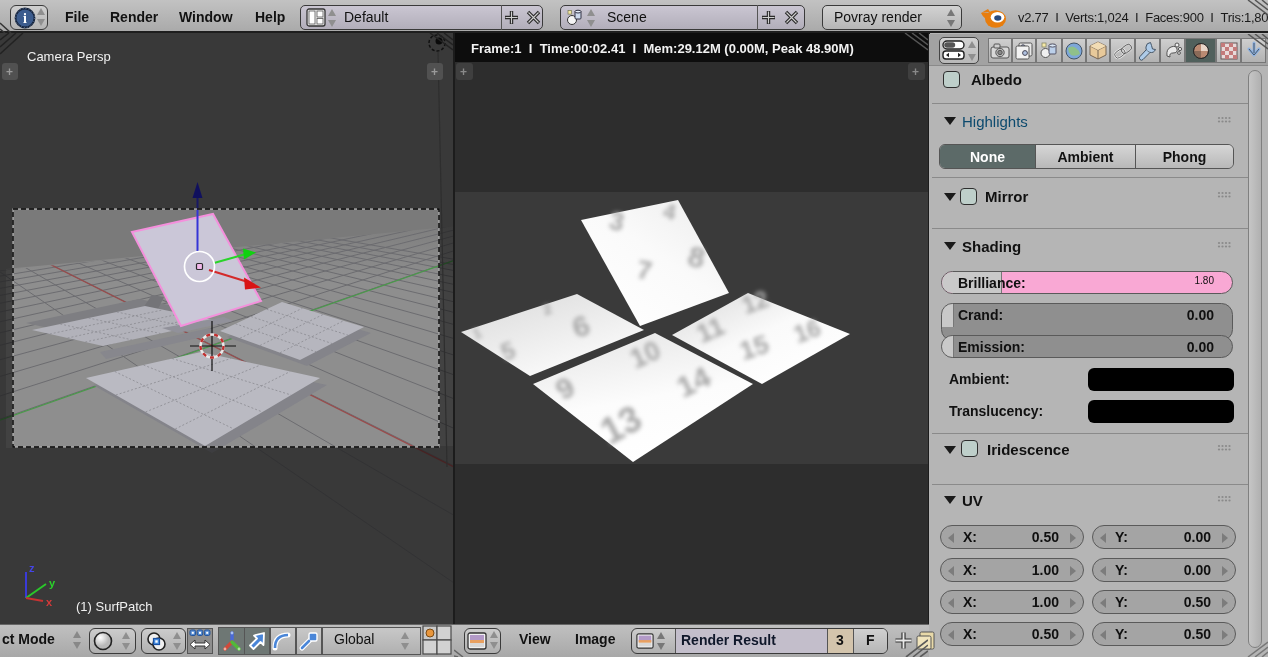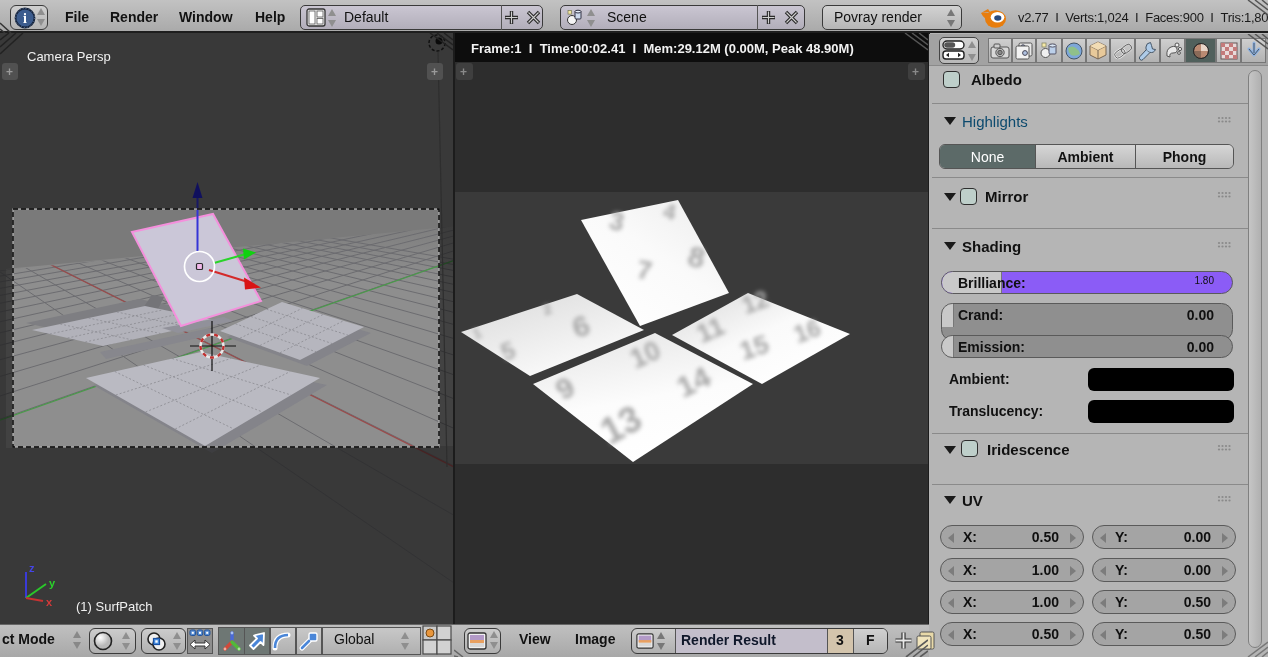--- a/index.html
+++ b/index.html
@@ -319,21 +319,21 @@
     <circle cx="1219.0" cy="118.0" r="1.1" fill="#8a8a8a"></circle>
     <circle cx="1219.0" cy="121.5" r="1.1" fill="#8a8a8a"></circle>
     <circle cx="1222.5" cy="118.0" r="1.1" fill="#8a8a8a"></circle>
     <circle cx="1222.5" cy="121.5" r="1.1" fill="#8a8a8a"></circle>
     <circle cx="1226.0" cy="118.0" r="1.1" fill="#8a8a8a"></circle>
     <circle cx="1226.0" cy="121.5" r="1.1" fill="#8a8a8a"></circle>
     <circle cx="1229.5" cy="118.0" r="1.1" fill="#8a8a8a"></circle>
     <circle cx="1229.5" cy="121.5" r="1.1" fill="#8a8a8a"></circle>
   </svg>
 <div class="abs" style="left:939px;top:144px;width:295px;height:25px;border:1px solid #555;border-radius:6px;overflow:hidden;display:flex">
-<div style="width:96px;height:100%;background:#5c6a68;color:#fff;font-size:14px;font-weight:normal;text-align:center;line-height:25px;border-right:1px solid #555">None</div>
+<div style="width:96px;height:100%;background:#5c6a68;color:#fff;font-size:14px;font-weight:bold;text-align:center;line-height:25px;border-right:1px solid #555">None</div>
 <div style="width:100px;height:100%;background:linear-gradient(#d6d6d6,#b8b8b8);color:#111;font-size:14px;font-weight:bold;text-align:center;line-height:25px;border-right:1px solid #555">Ambient</div>
 <div style="flex:1;height:100%;background:linear-gradient(#d6d6d6,#b8b8b8);color:#111;font-size:14px;font-weight:bold;text-align:center;line-height:25px">Phong</div>
 </div>
 <div class="abs" style="left:932px;top:177px;width:330px;height:1px;background:#8a8a8a"></div>
 <svg class="abs" style="left:944px;top:192px" width="12" height="10">
     <polygon points="0,1 12,1 6,9" fill="#1a1a1a"></polygon>
   </svg>
 <div class="abs" style="left:960px;top:188px;width:17px;height:17px;background:#becfca;border:1.5px solid #2e2e2e;border-radius:4px"></div>
 <div class="abs" style="left:985px;top:188px;font-size:15px;font-weight:bold;color:#111">Mirror</div>
 <svg class="abs" style="left:1217px;top:191px" width="18" height="10" viewBox="1217 191 18 10">
@@ -354,21 +354,21 @@
 <svg class="abs" style="left:1217px;top:241px" width="18" height="10" viewBox="1217 241 18 10">
     <circle cx="1219.0" cy="243.0" r="1.1" fill="#8a8a8a"></circle>
     <circle cx="1219.0" cy="246.5" r="1.1" fill="#8a8a8a"></circle>
     <circle cx="1222.5" cy="243.0" r="1.1" fill="#8a8a8a"></circle>
     <circle cx="1222.5" cy="246.5" r="1.1" fill="#8a8a8a"></circle>
     <circle cx="1226.0" cy="243.0" r="1.1" fill="#8a8a8a"></circle>
     <circle cx="1226.0" cy="246.5" r="1.1" fill="#8a8a8a"></circle>
     <circle cx="1229.5" cy="243.0" r="1.1" fill="#8a8a8a"></circle>
     <circle cx="1229.5" cy="246.5" r="1.1" fill="#8a8a8a"></circle>
   </svg>
-<div class="abs" style="left:941px;top:271px;width:292px;height:23px;border-radius:11.5px;background:#8b5cf6;border:1px solid #5a5a5a;overflow:hidden">
+<div class="abs" style="left:941px;top:271px;width:292px;height:23px;border-radius:11.5px;background:#f9a8d4;border:1px solid #5a5a5a;overflow:hidden">
 <div class="abs" style="left:0;top:0;width:60px;height:23px;background:#c9c9c9;border-right:1px solid #777"></div>
 <div class="abs" style="left:16px;top:3px;font-size:14px;font-weight:bold;color:#101010">Brilliance:</div>
 <div class="abs" style="right:18px;top:3px;font-size:10px;font-weight:normal;color:#101010">1.80</div>
 </div>
 <div class="abs" style="left:941px;top:303px;width:292px;height:38px;border-radius:11.5px;background:#8f8f8f;border:1px solid #5a5a5a;overflow:hidden">
 <div class="abs" style="left:0;top:0;width:12px;height:23px;background:#c9c9c9;border-right:1px solid #777"></div>
 <div class="abs" style="left:16px;top:3px;font-size:14px;font-weight:bold;color:#101010">Crand:</div>
 <div class="abs" style="right:18px;top:3px;font-size:14px;font-weight:bold;color:#101010">0.00</div>
 </div>
 <div class="abs" style="left:941px;top:335px;width:292px;height:23px;border-radius:11.5px;background:#8f8f8f;border:1px solid #5a5a5a;overflow:hidden">

